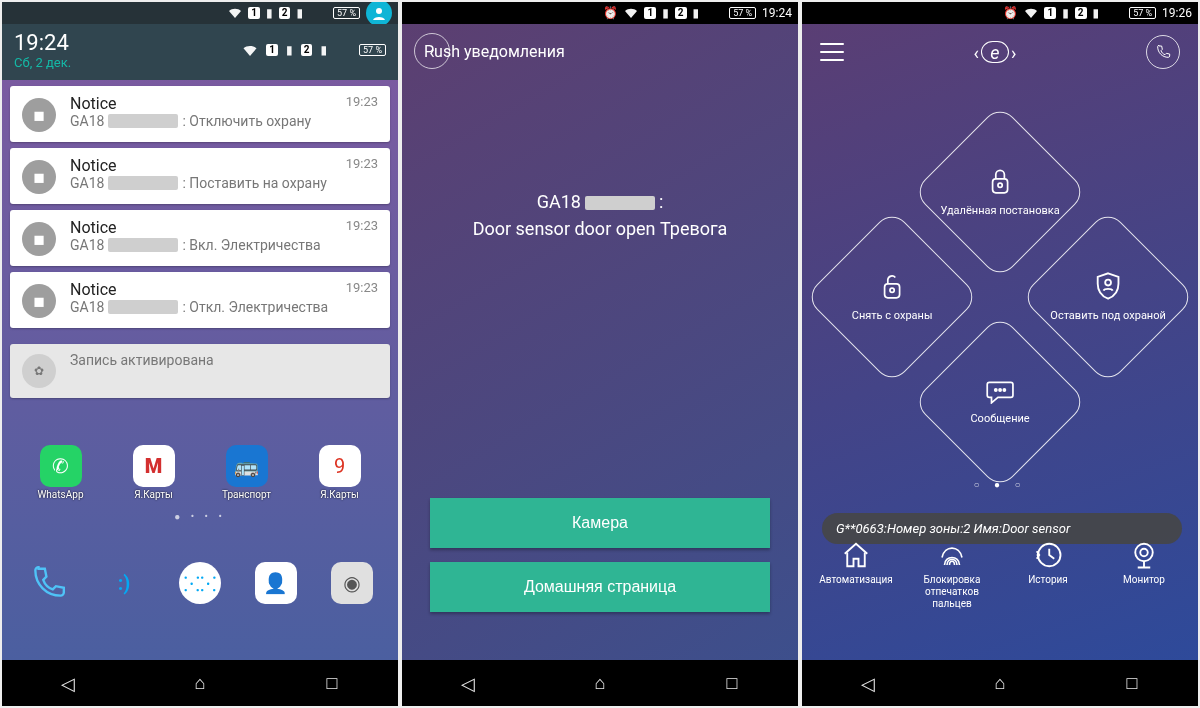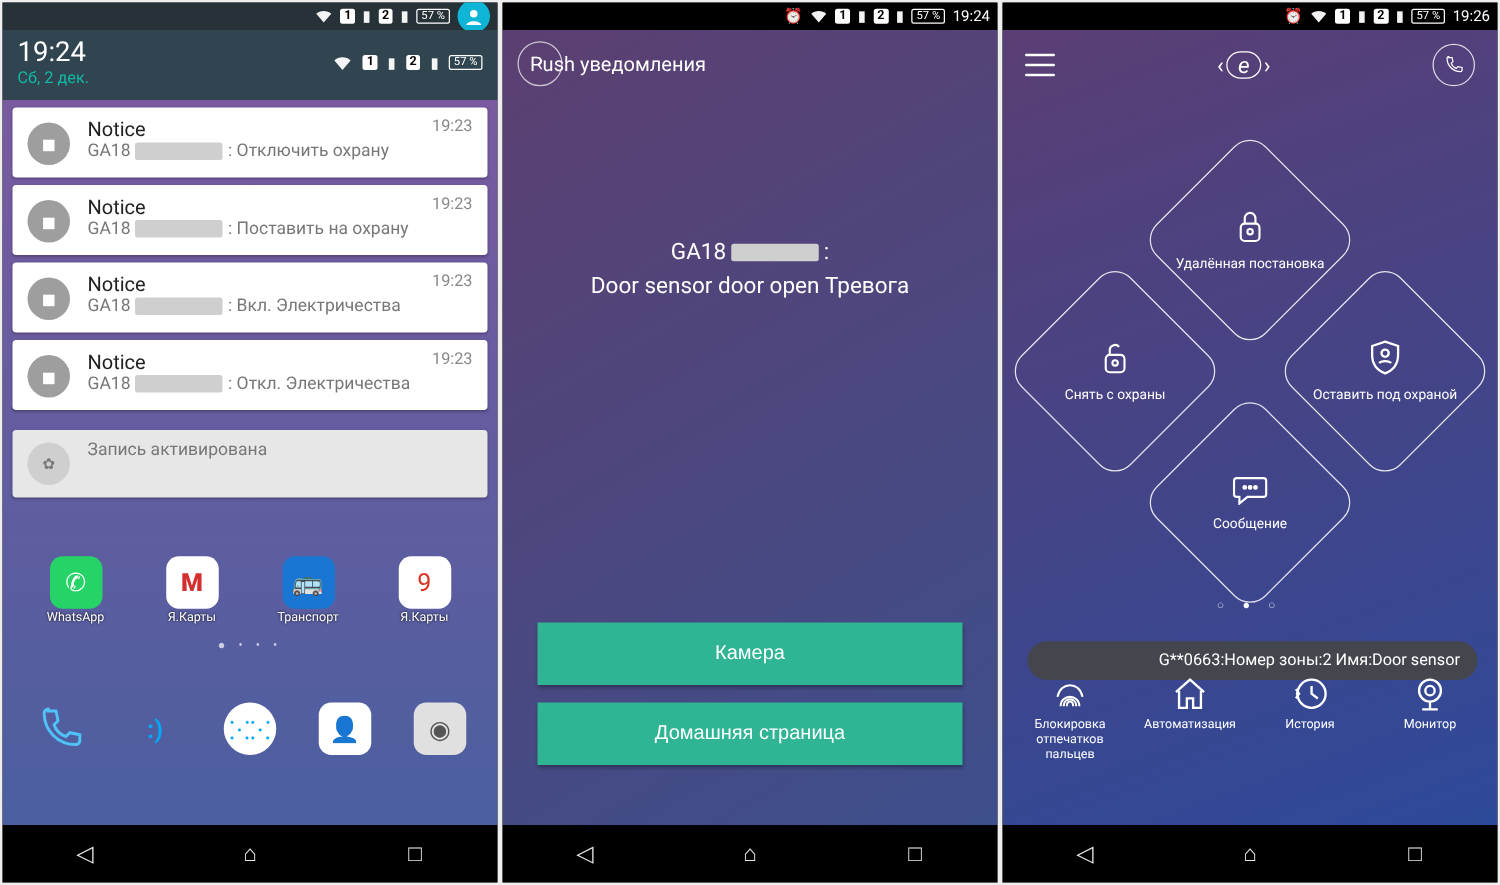--- a/index.html
+++ b/index.html
@@ -29,21 +29,21 @@
     display: flex;
     align-items: center;
     padding: 0 6px;
     gap: 6px;
   }
   .status.s1 { background: #263238; }
   .status.s2 { background: #000; }
   .status .spacer { flex: 1; }
   .ico { font-size: 12px; opacity:.95; }
   .sim { background:#fff; color:#000; border-radius:2px; font-size:10px; padding:0 3px; font-weight:700; height:12px; line-height:12px;}
-  .batt-cap { border:1px solid #fff; border-radius:2px; font-size:9px; padding:0 3px; height:12px; line-height:10px;}
+  .batt-cap { border:1px solid #fff; border-radius:2px; font-size:9px; padding:0 3px; height:12px; line-height:10px;margin-left:24px;}
 
   
   .p1-content { flex:1; position:relative; background: linear-gradient(180deg,#7e5aa0,#4b5fa0); }
   .p1-shade-header{
     background:#30454f;
     padding:6px 12px 10px;
     color:#fff;
     display:flex; align-items:center;
   }
   .p1-shade-header .time{ font-size:22px; font-weight:400; }
@@ -146,21 +146,21 @@
   .d-top   { top:50px;  left:50%; margin-left:-62px; }
   .d-left  { top:155px; left:50%; margin-left:-170px;}
   .d-right { top:155px; left:50%; margin-left: 46px;}
   .d-bottom{ top:260px; left:50%; margin-left:-62px;}
 
   .pager3{ position:absolute; bottom:170px; left:0;right:0; text-align:center; font-size:10px; color:rgba(255,255,255,.7); letter-spacing:6px;}
   .pager3 .active{ color:#fff;}
   .toast{
     position:absolute; bottom:116px; left:20px; right:16px;
     background:rgba(70,70,70,.9); color:#fff; border-radius:18px;
-    padding:8px 14px; font-size:13px; text-align:right;
+    padding:8px 14px; font-size:13px; text-align:left;font-style:italic;
   }
   .bnav-wrap{
     position:absolute; bottom:46px; left:0;right:0;
     display:flex; justify-content:space-around; align-items:flex-start;
     padding:8px 6px 4px;
   }
   .bnav{ width:90px; display:flex; flex-direction:column; align-items:center; gap:4px;}
   .bnav .bic{ font-size:28px;}
   .bnav .blbl{ font-size:10px; text-align:center; line-height:1.2;}
   svg{ display:block;}
@@ -456,37 +456,37 @@
       </div>
     </div>
 
     <div class="pager3">○ <span class="active">●</span> ○</div>
 
     <div class="toast">G**0663:Номер зоны:2 Имя:Door sensor</div>
 
     <div class="bnav-wrap">
       <div class="bnav">
         <span class="bic">
+          <svg width="30" height="30" viewBox="0 0 24 24" fill="none" stroke="#fff" stroke-width="1.5">
+              <path d="M3 11l9-8 9 8"></path>
+              <path d="M5 10v11h5v-6h4v6h5V10"></path>
+            </svg>
+        </span>
+        <span class="blbl">Автоматизация</span>
+      </div>
+      <div class="bnav">
+        <span class="bic">
           <svg width="30" height="30" viewBox="0 0 24 24" fill="none" stroke="#fff" stroke-width="1.3">
               <path d="M6 20c0-8 12-8 12 0"></path>
               <path d="M8 20c0-6 8-6 8 0"></path>
               <path d="M10 20c0-4 4-4 4 0"></path>
               <path d="M4 14c2-10 14-10 16 0"></path>
             </svg>
         </span>
         <span class="blbl">Блокировка отпечатков пальцев</span>
-      </div>
-      <div class="bnav">
-        <span class="bic">
-          <svg width="30" height="30" viewBox="0 0 24 24" fill="none" stroke="#fff" stroke-width="1.5">
-              <path d="M3 11l9-8 9 8"></path>
-              <path d="M5 10v11h5v-6h4v6h5V10"></path>
-            </svg>
-        </span>
-        <span class="blbl">Автоматизация</span>
       </div>
       <div class="bnav">
         <span class="bic">
           <svg width="30" height="30" viewBox="0 0 24 24" fill="none" stroke="#fff" stroke-width="1.5">
               <circle cx="13" cy="12" r="9"></circle>
               <path d="M13 7v5l4 3"></path>
               <path d="M3 12h2M3 9l2 3-2 3"></path>
             </svg>
         </span>
         <span class="blbl">История</span>

